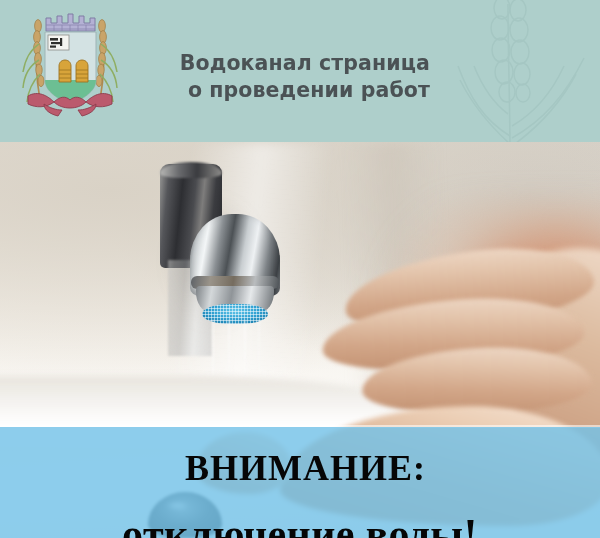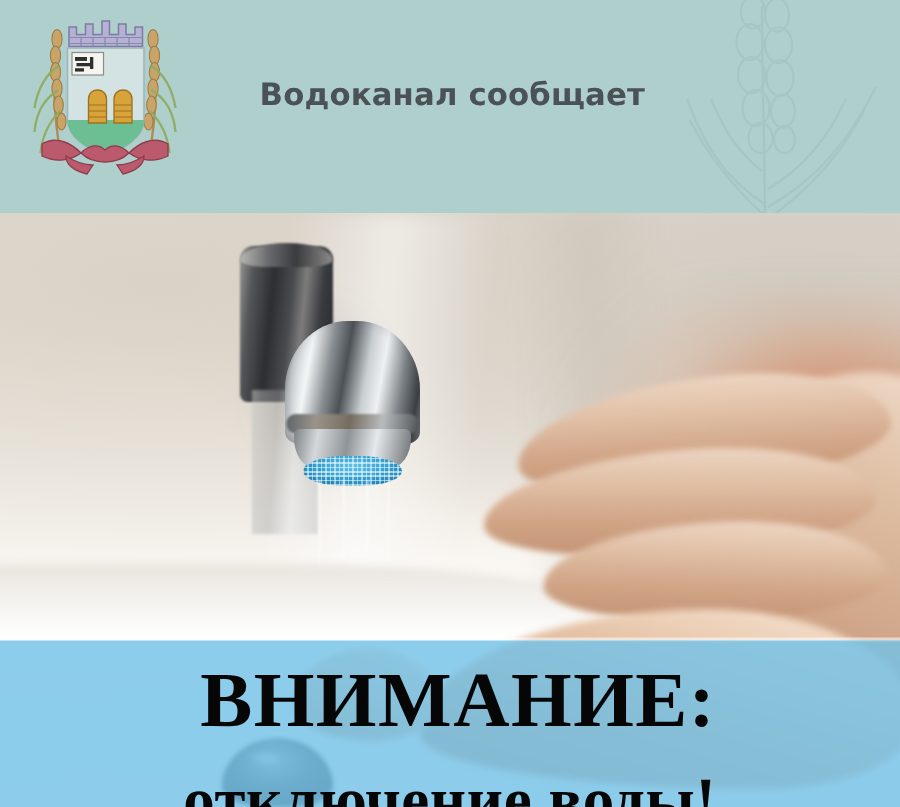--- a/index.html
+++ b/index.html
@@ -331,21 +331,21 @@
     top: 296px;
     width: 600px;
     text-align: center;
     color: #060606;
     font-family: "Liberation Serif", "DejaVu Serif", serif;
     font-weight: bold;
     pointer-events: none;
   }
   .headline .l1 {
     display: block;
-    font-size: 52px;
+    font-size: 36px;
     line-height: 60px;
     letter-spacing: 1px;
     margin-left: 11px;
   }
   .headline .l2 {
     display: block;
     font-size: 42px;
     line-height: 56px;
     letter-spacing: .4px;
     margin-top: 8px;
@@ -458,21 +458,22 @@
           <path d="M14 92 C24 86 34 92 40 98 C32 104 22 104 14 100 Z"></path>
           <path d="M98 92 C88 86 78 92 72 98 C80 104 90 104 98 100 Z"></path>
           <path d="M40 98 C46 92 52 92 56 96 C60 92 66 92 72 98 C64 106 48 106 40 98 Z"></path>
           <path d="M30 100 C36 104 42 106 48 106 L44 112 C36 110 30 106 30 100 Z"></path>
           <path d="M82 100 C76 104 70 106 64 106 L68 112 C76 110 82 106 82 100 Z"></path>
         </g>
       </svg>
     </div>
 
     <div class="header-title">
-      <span>Водоканал сообщает</span>
+      <span>Водоканал страница</span>
+      <span class="line2">о проведении работ</span>
     </div>
 
   </div>
 
   <div class="photo">
 
     <div class="bg-wall"></div>
     <div class="bg-streaks"></div>
     <div class="bg-arm"></div>
 

